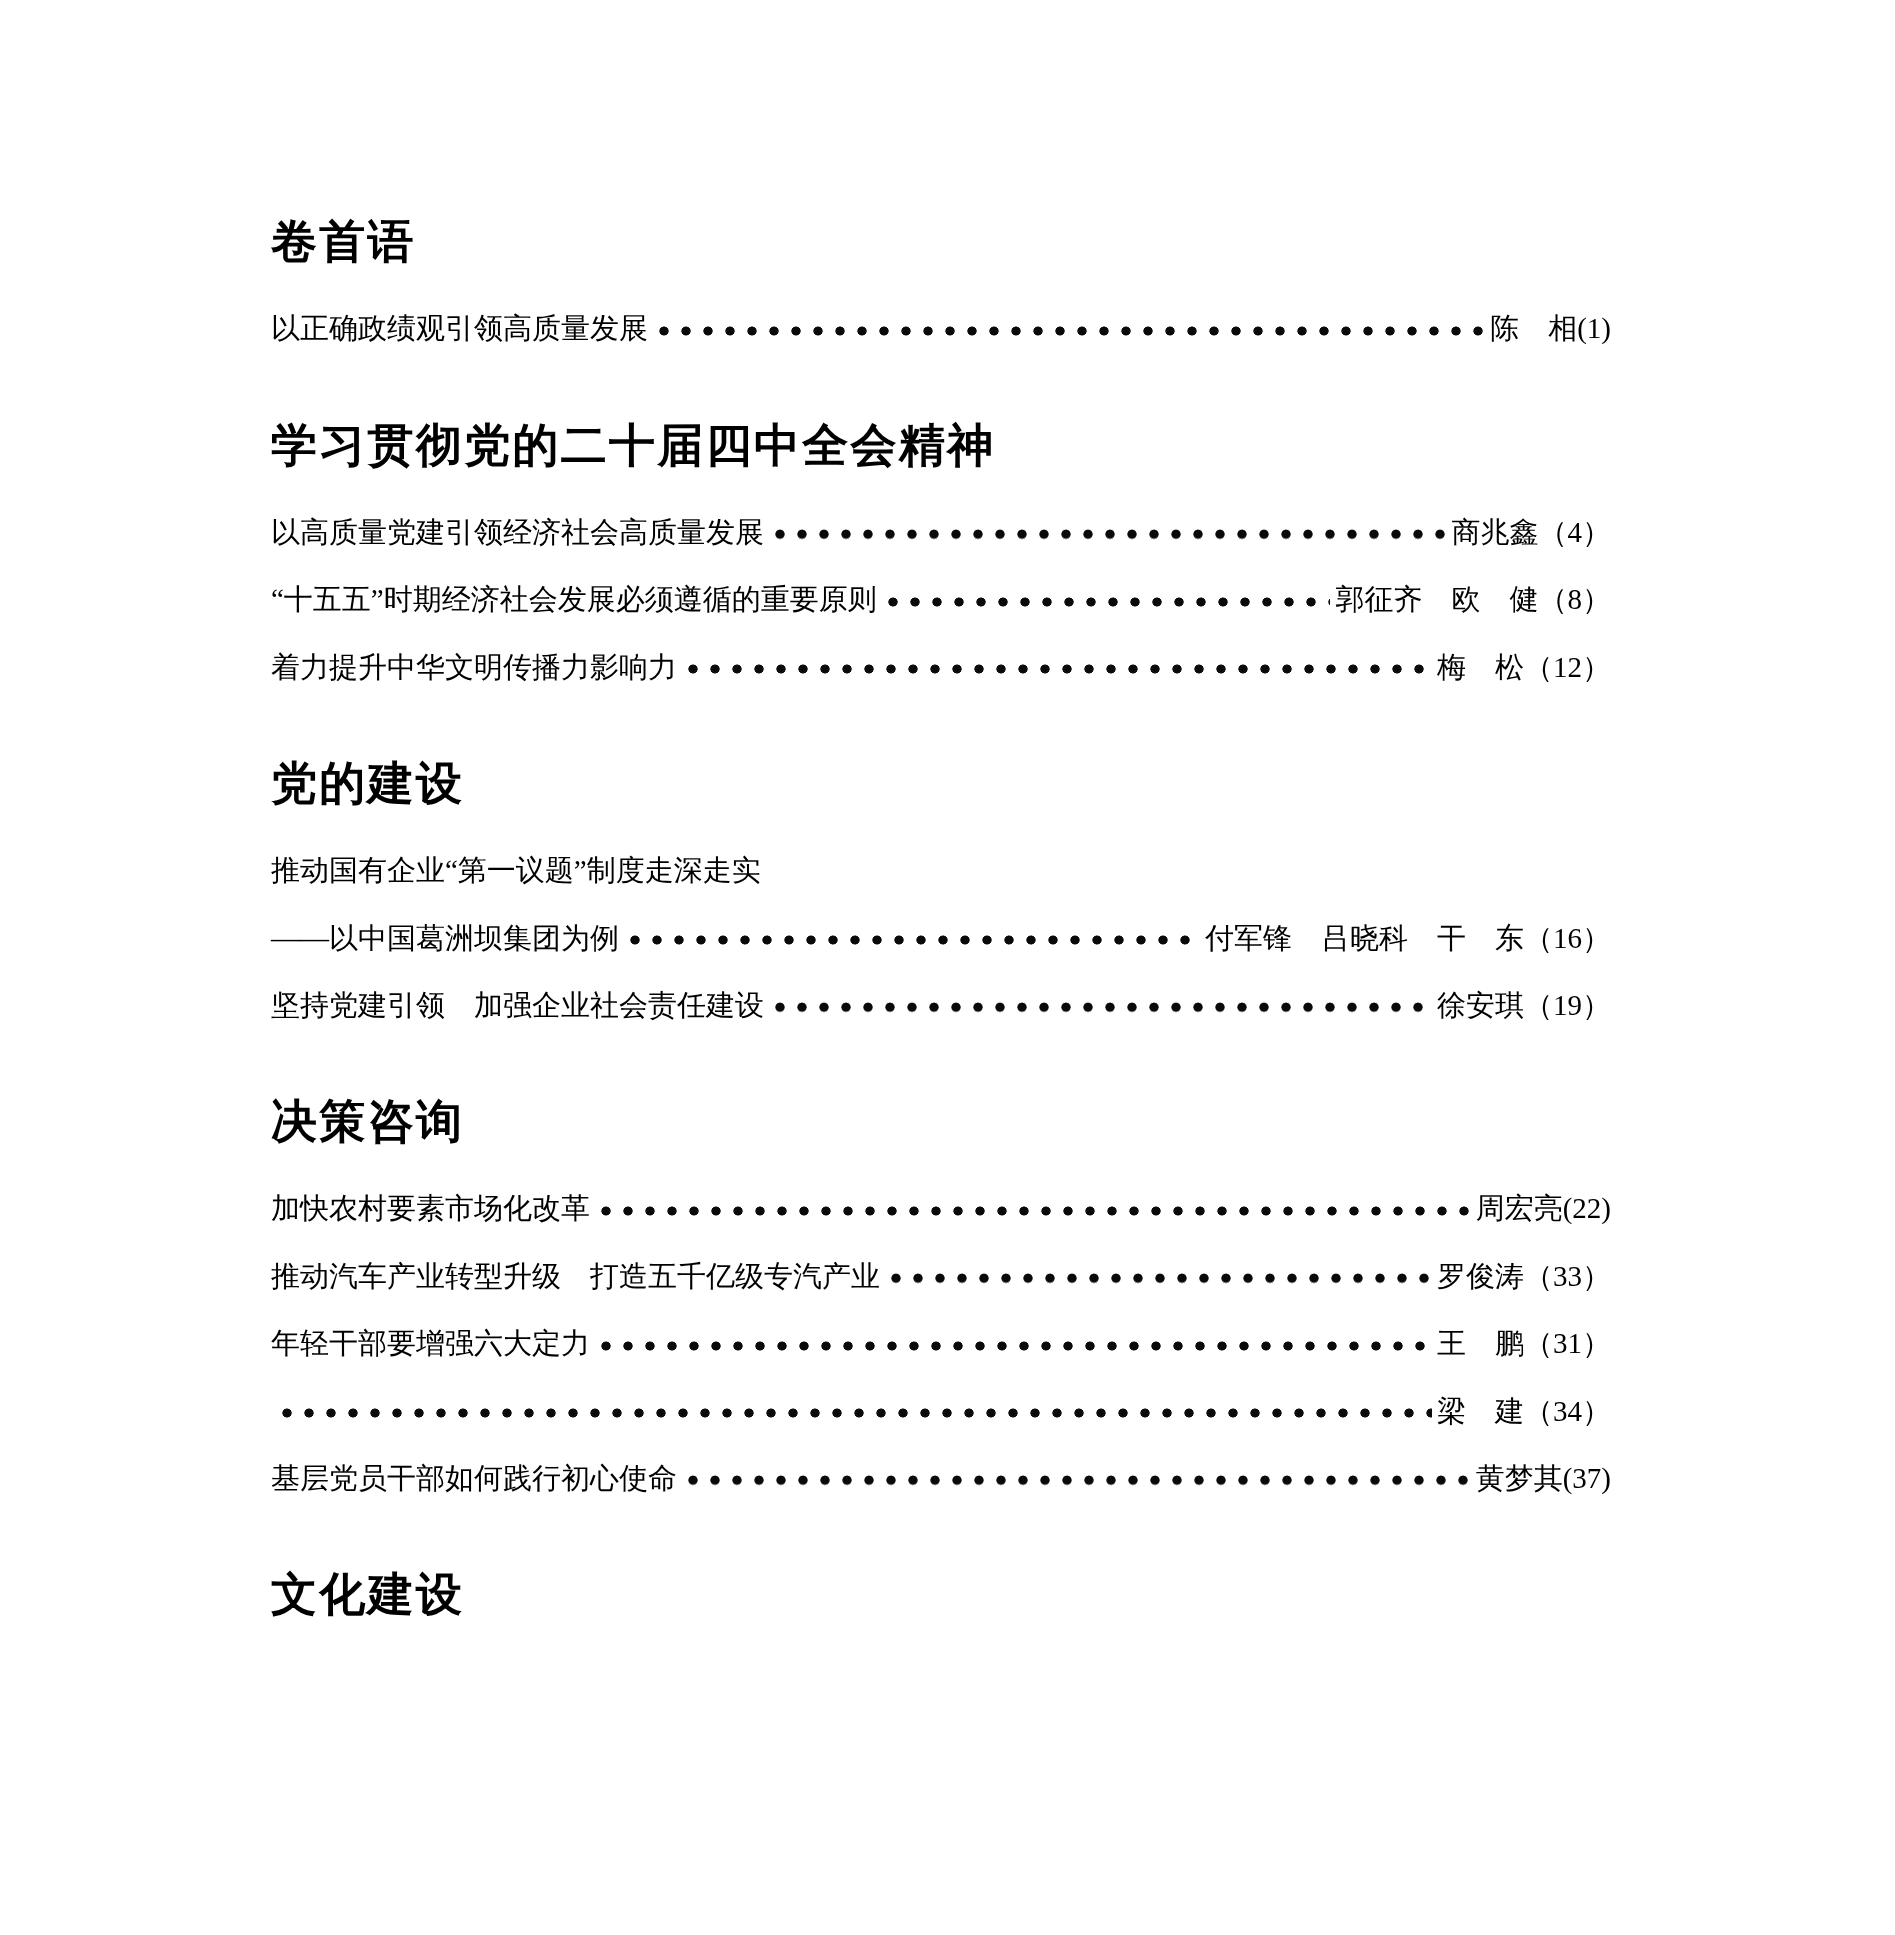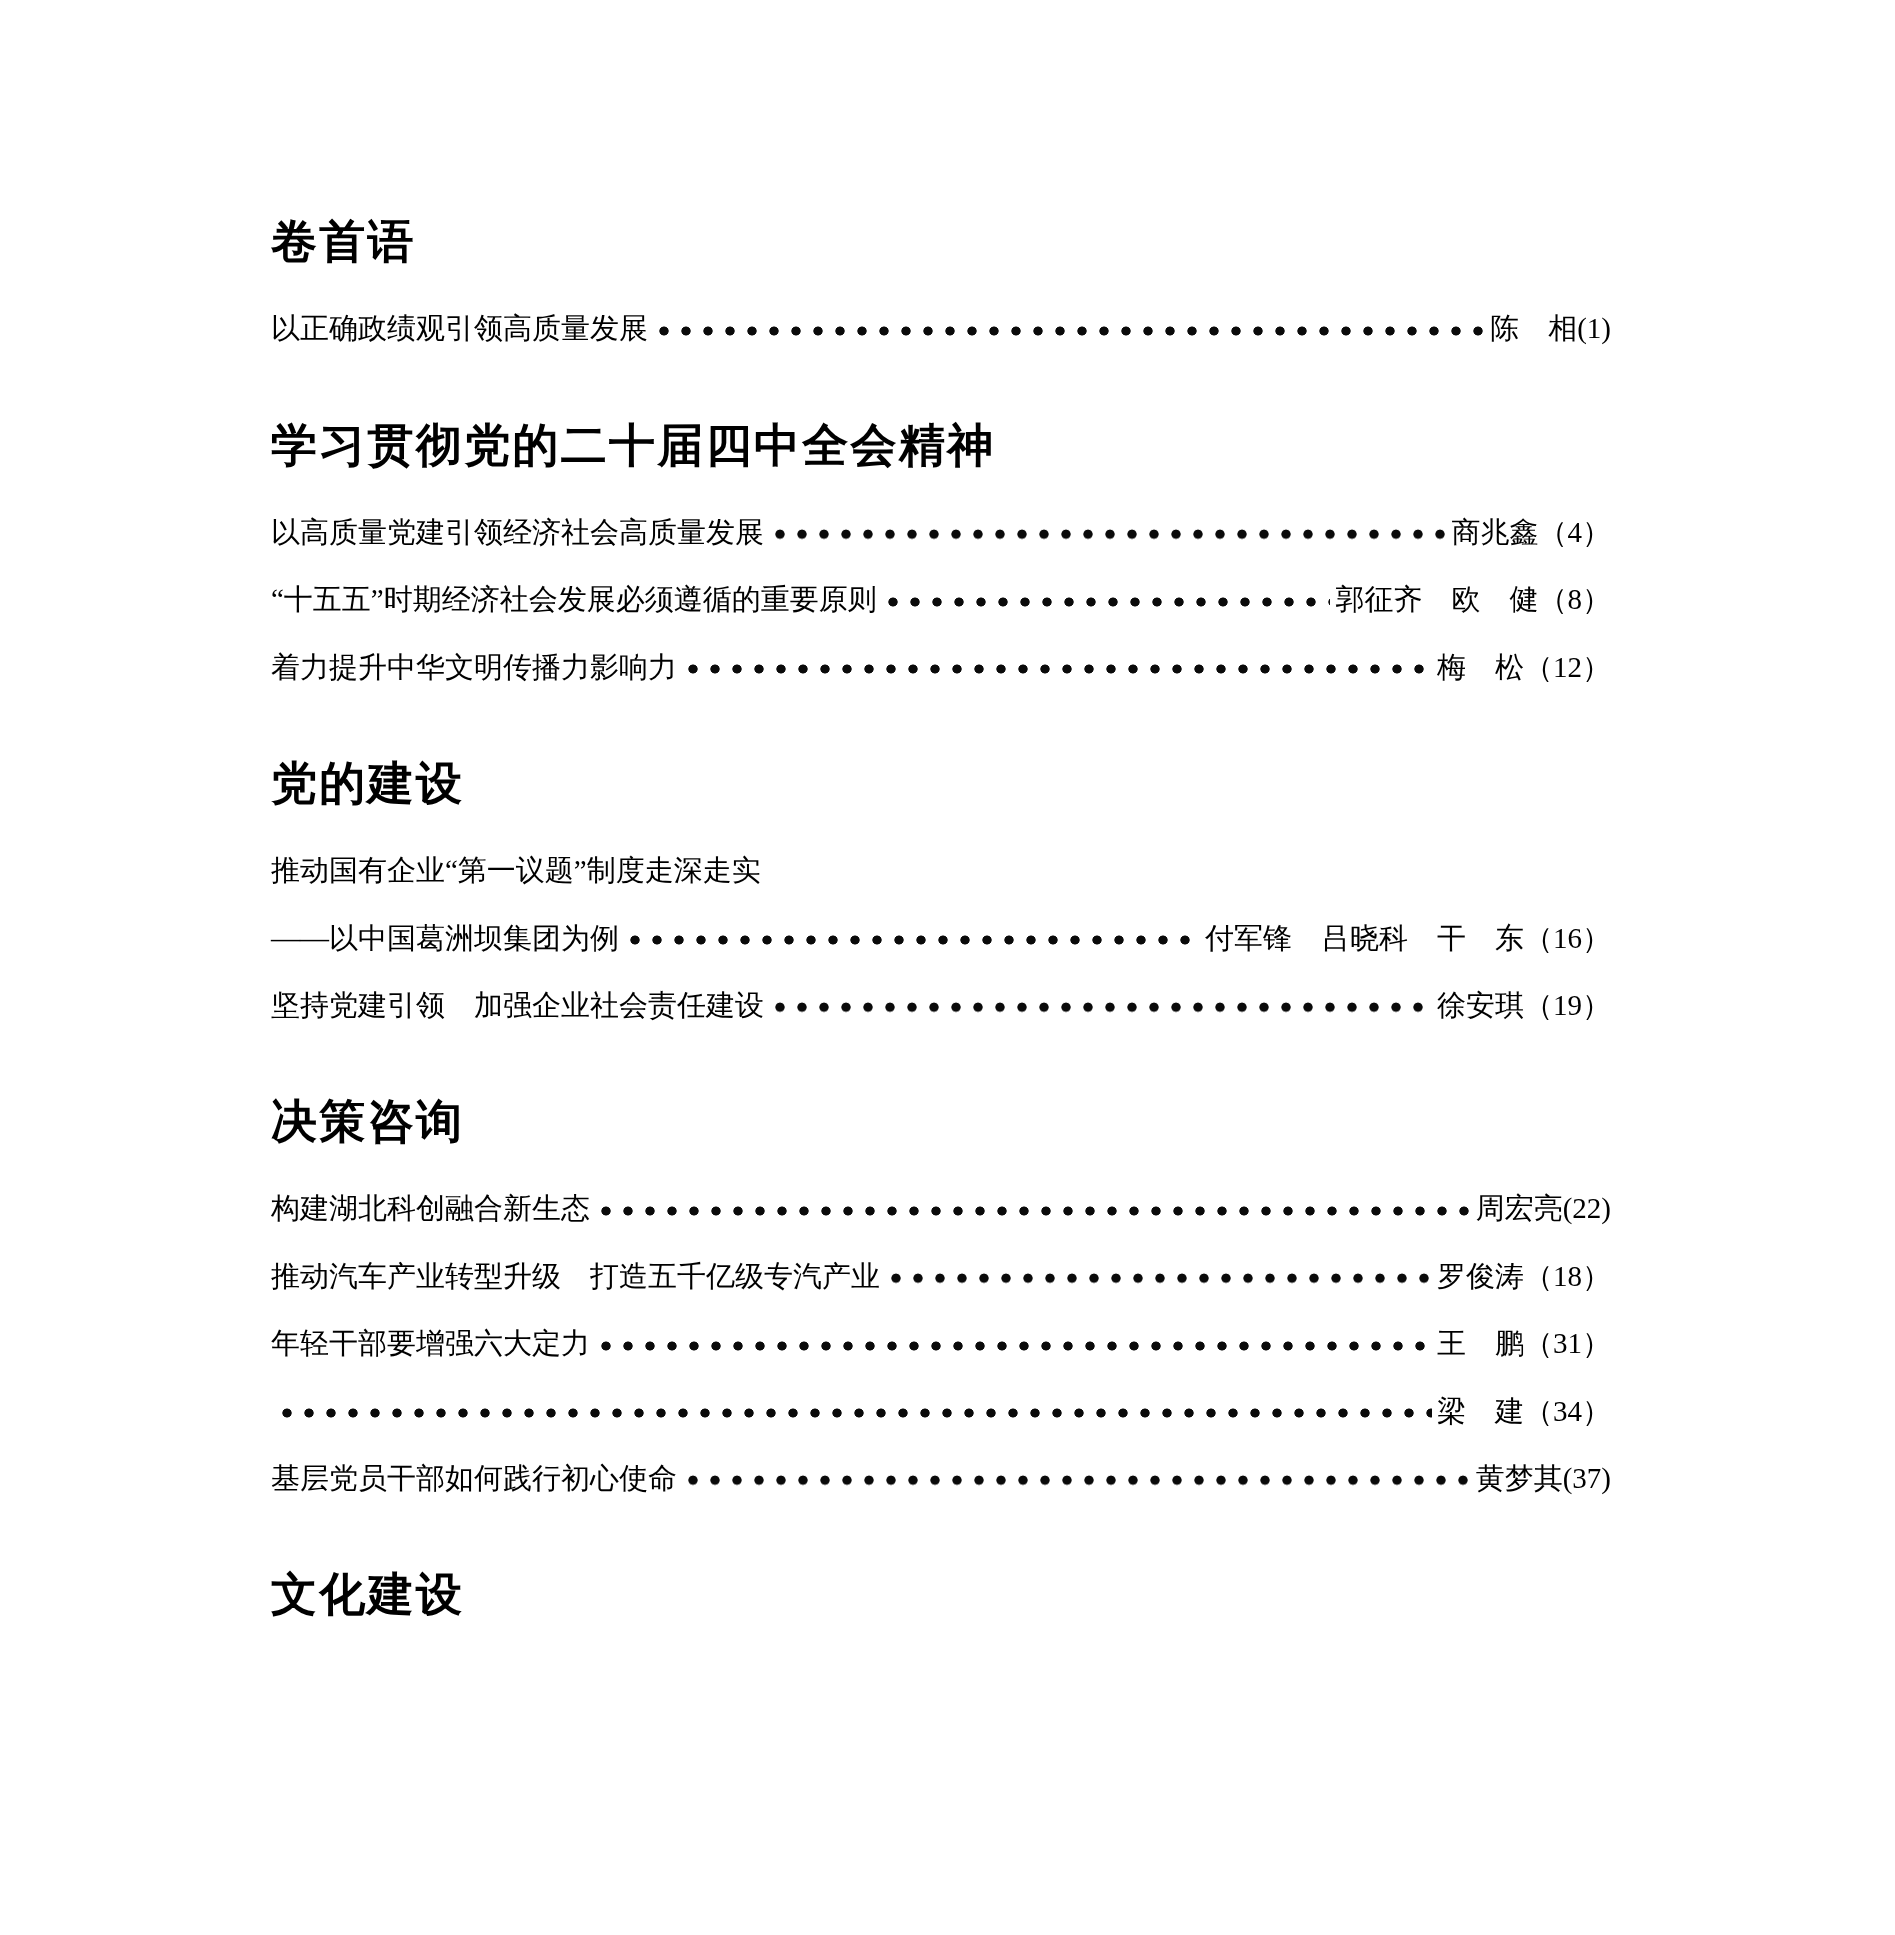--- a/index.html
+++ b/index.html
@@ -117,31 +117,31 @@
     <span class="entry-authors">徐安琪</span>
     <span class="entry-page">（19）</span>
   </div>
 </div>
   </section>
 
   <section class="toc-section">
     <h2 class="section-heading">决策咨询</h2>
     <div class="entries">
   <div class="toc-entry">
-    <span class="entry-title">构建湖北科创融合新生态</span>
+    <span class="entry-title">加快农村要素市场化改革</span>
     <span class="leader"></span>
     <span class="entry-authors">周宏亮</span>
     <span class="entry-page">(22)</span>
   </div>
 
   <div class="toc-entry">
     <span class="entry-title">推动汽车产业转型升级　打造五千亿级专汽产业</span>
     <span class="leader"></span>
     <span class="entry-authors">罗俊涛</span>
-    <span class="entry-page">（18）</span>
+    <span class="entry-page">（33）</span>
   </div>
 
 </div>
   </section>
 
   <section class="toc-section">
     <div class="entries">
   <div class="toc-entry">
     <span class="entry-title">年轻干部要增强六大定力</span>
     <span class="leader"></span>

